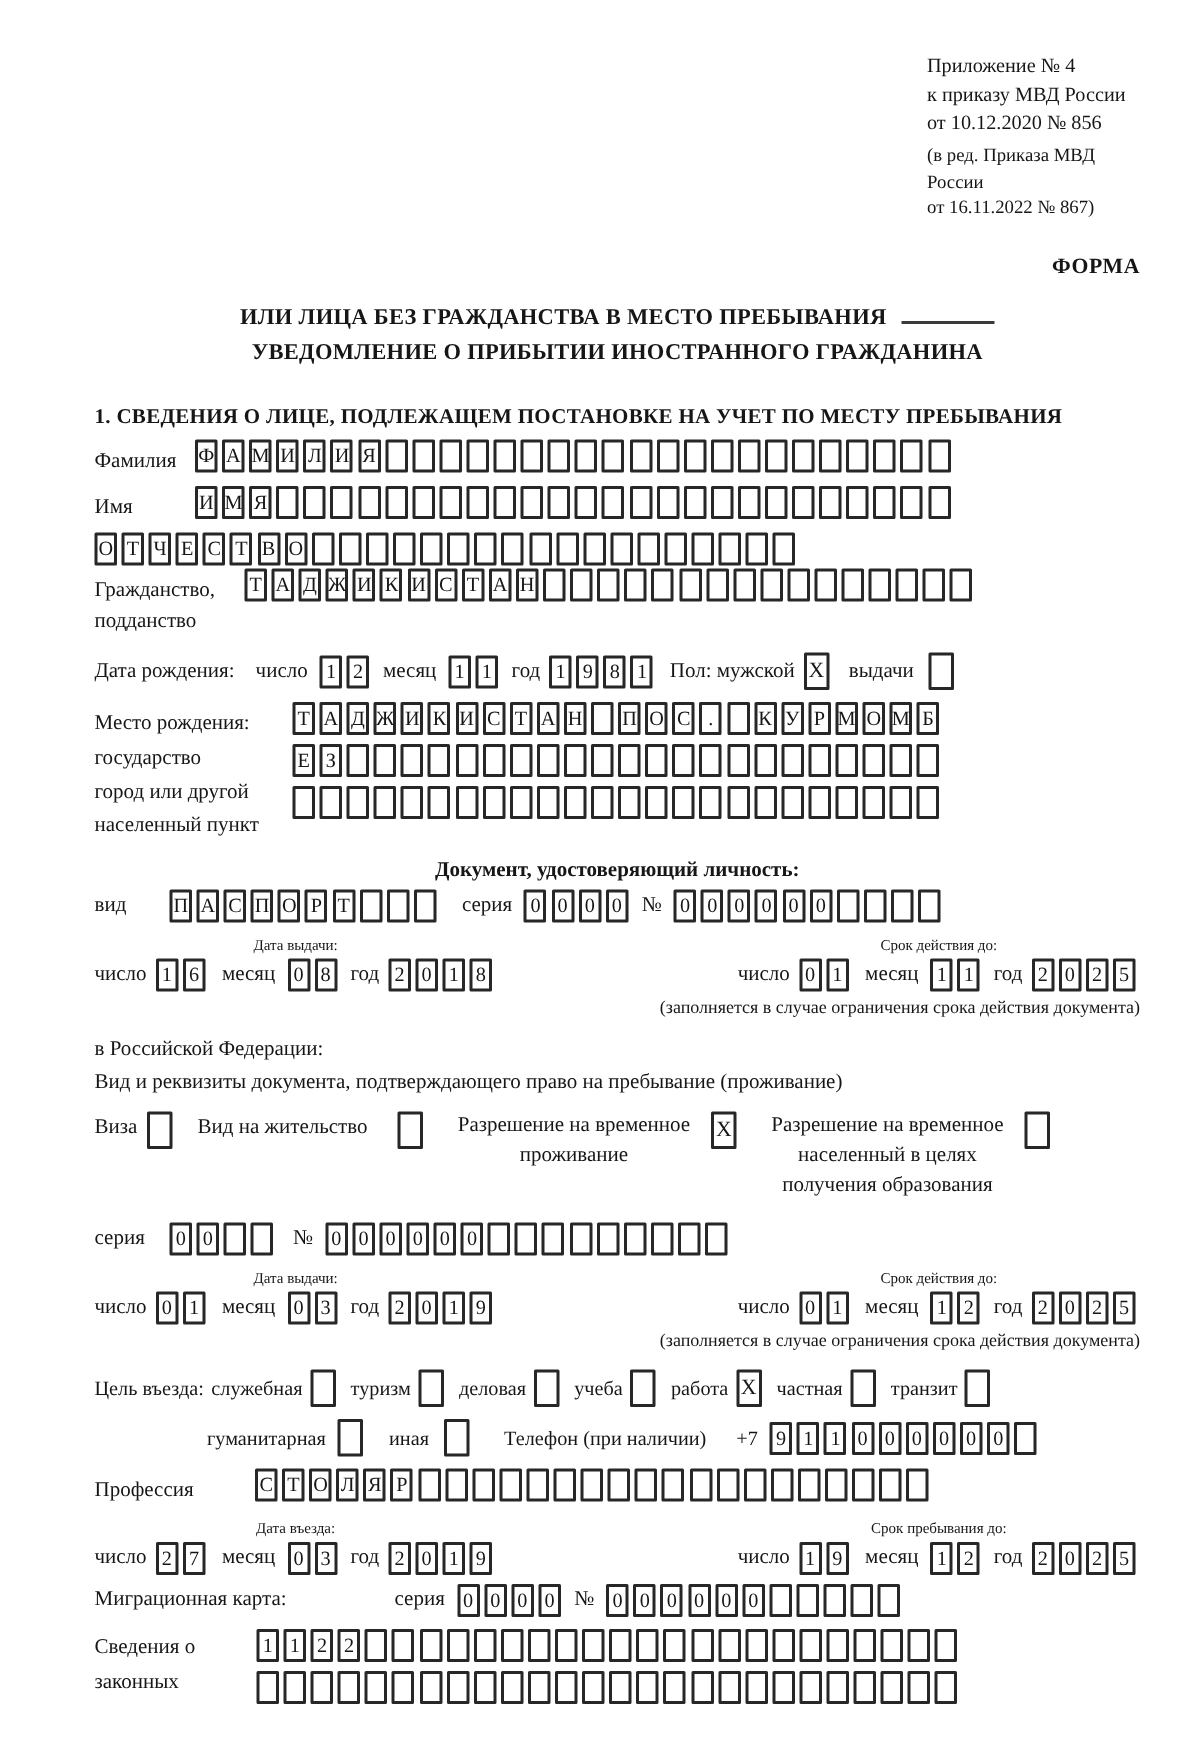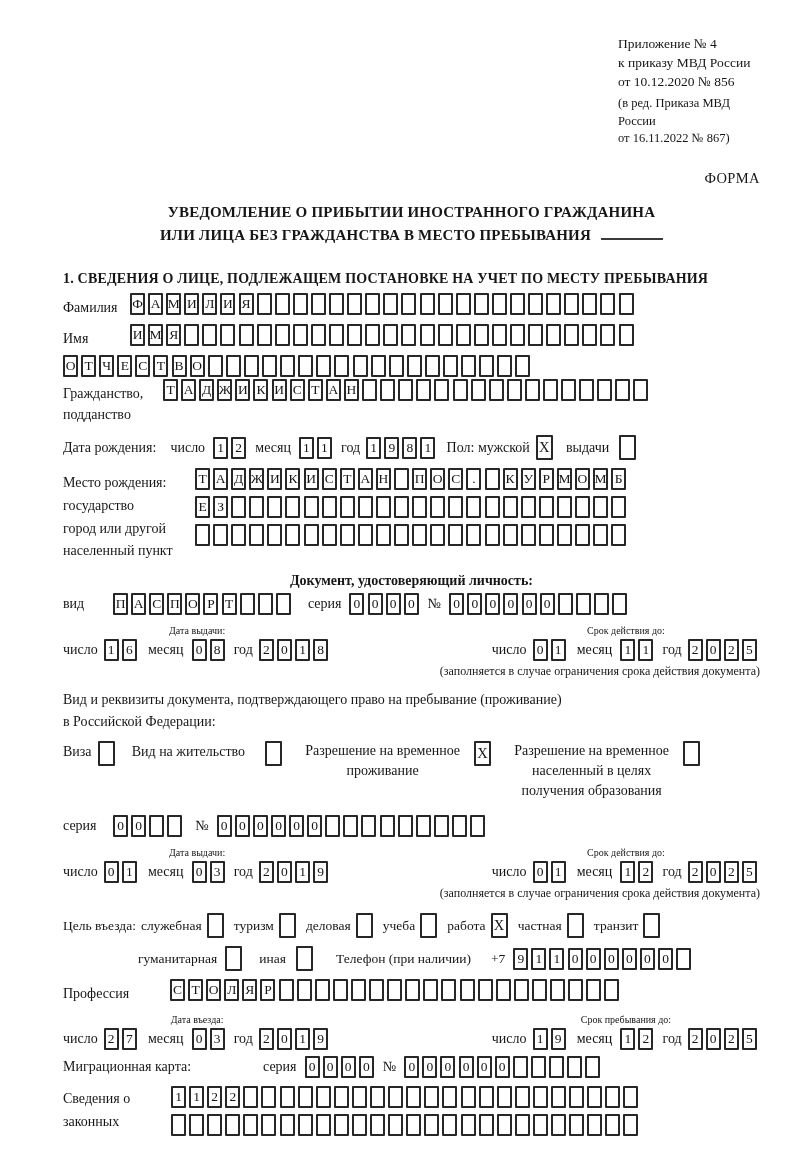--- a/index.html
+++ b/index.html
@@ -6,21 +6,21 @@
   html,body { background:#ffffff; }
   body {
     width:800px; height:1163px;
     font-family:"Liberation Serif","DejaVu Serif",serif;
     color:#161616;
   }
   .page { width:800px; height:1163px; padding:34px 40px 16px 63px; overflow:hidden; }
 
   .appendix { margin-left:555px; font-size:13.5px; line-height:1.42; }
   .appendix .amend { font-size:12.5px; margin-top:4px; line-height:1.4; }
-  .forma { text-align:right; font-weight:normal; font-size:14.5px; margin-top:22px; letter-spacing:.4px; }
+  .forma { text-align:right; font-weight:bold; font-size:14.5px; margin-top:22px; letter-spacing:.4px; }
 
   .title { text-align:center; font-weight:bold; font-size:15px; line-height:1.55; margin-top:14px; letter-spacing:.2px; }
   .blank-line { display:inline-block; width:62px; height:13px; border-bottom:2.5px solid #3a3a3a; margin-left:10px; }
 
   .sect { font-weight:bold; font-size:14px; margin-top:24px; letter-spacing:.2px; }
 
   .row { display:flex; align-items:flex-start; margin-top:6px; }
   .lbl { font-size:14px; flex:none; padding-top:4px; line-height:1.5; }
   .cells { display:flex; flex-wrap:nowrap; }
   .c {
@@ -71,24 +71,24 @@
     <div>от 10.12.2020 № 856</div>
     <div class="amend">
       <div>(в ред. Приказа МВД России</div>
       <div>от 16.11.2022 № 867)</div>
     </div>
   </div>
 
   <div class="forma">ФОРМА</div>
 
   <div class="title">
-    <div>УВЕДОМЛЕНИЕ О ПРИБЫТИИ ИНОСТРАННОГО ГРАЖДАНИНА</div>
     <div>
       <span>ИЛИ ЛИЦА БЕЗ ГРАЖДАНСТВА В МЕСТО ПРЕБЫВАНИЯ</span><span class="blank-line"></span>
     </div>
+    <div>УВЕДОМЛЕНИЕ О ПРИБЫТИИ ИНОСТРАННОГО ГРАЖДАНИНА</div>
   </div>
 
   <div class="sect">1. СВЕДЕНИЯ О ЛИЦЕ, ПОДЛЕЖАЩЕМ ПОСТАНОВКЕ НА УЧЕТ ПО МЕСТУ ПРЕБЫВАНИЯ</div>
 
   <div class="row">
     <div class="lbl" style="width:67px">Фамилия</div>
     <div class="cells">
         <div class="c">Ф</div>
         <div class="c">А</div>
         <div class="c">М</div>
@@ -419,22 +419,22 @@
             <div class="c">0</div>
             <div class="c">2</div>
             <div class="c">5</div>
           </div>
       </div>
     </div>
   </div>
   <div class="note">(заполняется в случае ограничения срока действия документа)</div>
 
   <div class="para">
+    <div>в Российской Федерации:</div>
     <div>Вид и реквизиты документа, подтверждающего право на пребывание (проживание)</div>
-    <div>в Российской Федерации:</div>
   </div>
 
   <div class="permits">
     <span class="t" style="padding-top:3px">Виза</span>
     <div class="cells cbx sp6">
         <div class="c"></div>
       </div>
     <span class="t sp14" style="padding-top:3px">Вид на жительство</span>
     <div class="cells cbx sp20">
         <div class="c"></div>

